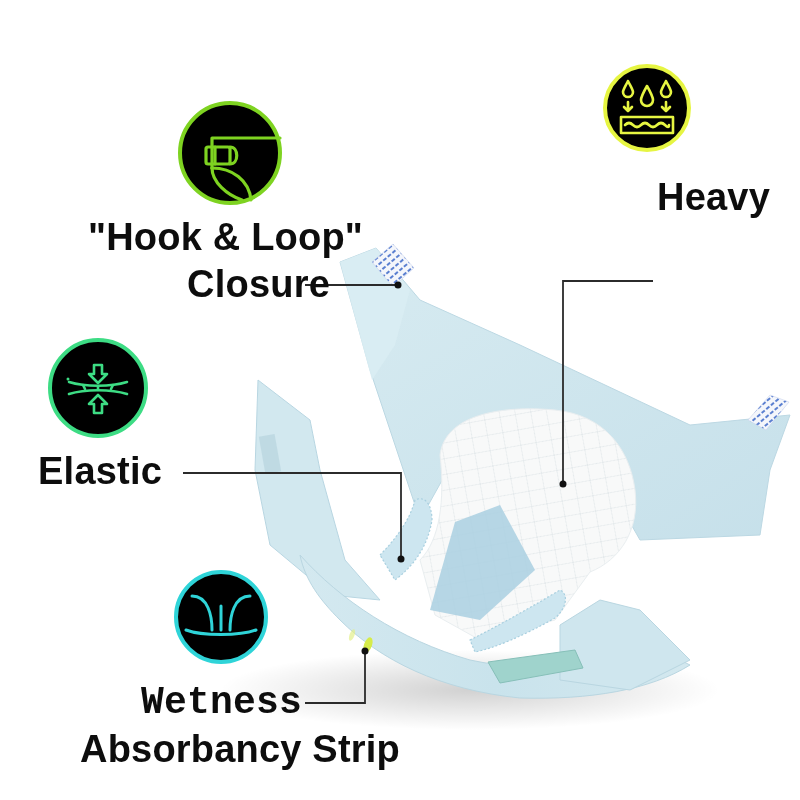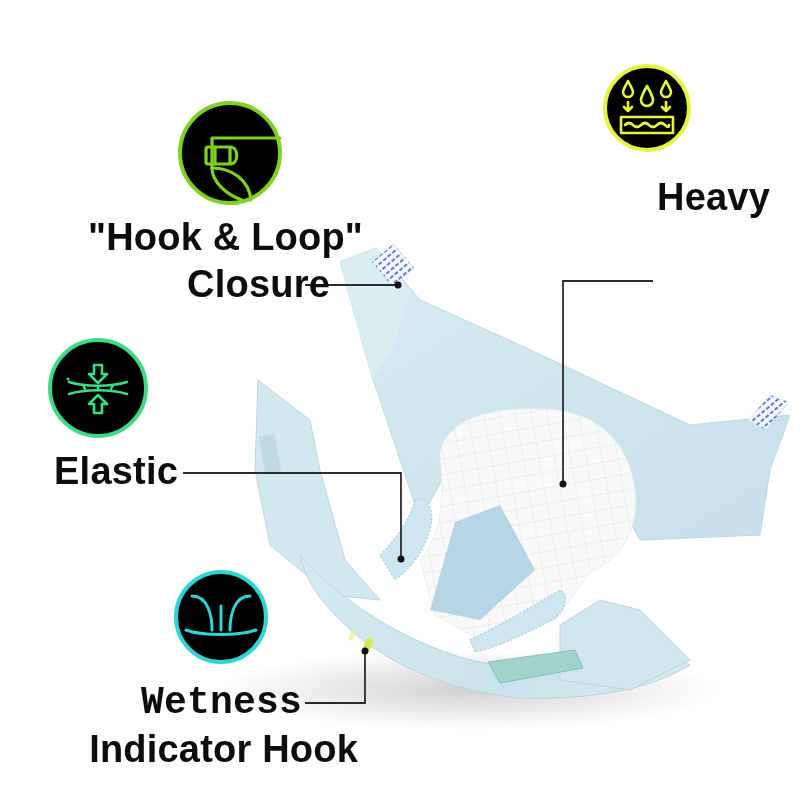--- a/index.html
+++ b/index.html
@@ -149,24 +149,24 @@
     <span>"Hook &amp; Loop"</span>
   </div>
   <div class="label" style="left:150px;top:259px;width:148px;margin-left:32px;">
     <span>Closure</span>
   </div>
 
   <div class="label" style="left:530px;top:172px;width:240px;">
     <span>Heavy</span>
   </div>
 
-  <div class="label" style="left:28px;top:446px;width:150px;">
+  <div class="label" style="left:12px;top:446px;width:150px;">
     <span>Elastic</span>
   </div>
 
   <div class="label" style="left:126px;top:678px;width:176px;font-family:Liberation Mono, monospace;">
     <span>Wetness</span>
   </div>
   <div class="label" style="left:80px;top:724px;width:278px;">
-    <span>Indicator Hook</span>
+    <span>Absorbancy Strip</span>
   </div>
 
 </div>
 
 </body></html>

